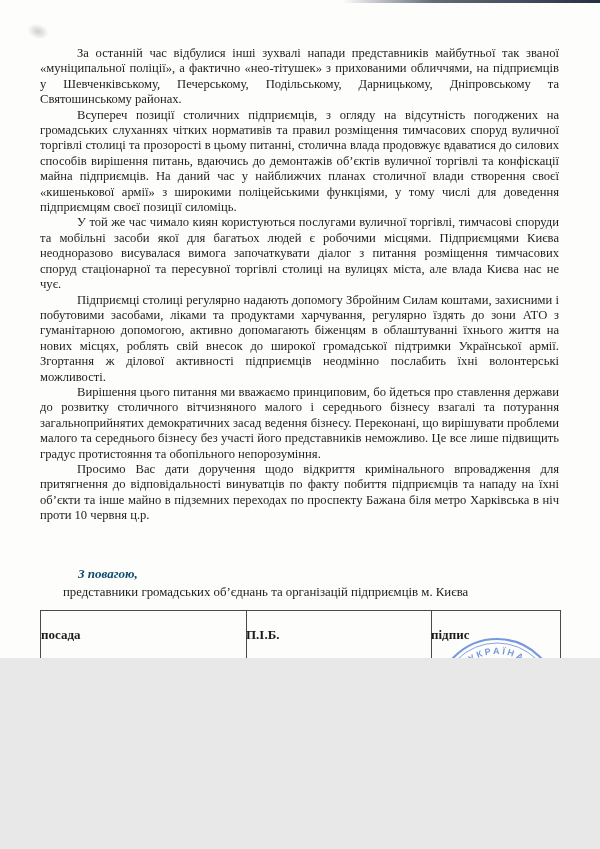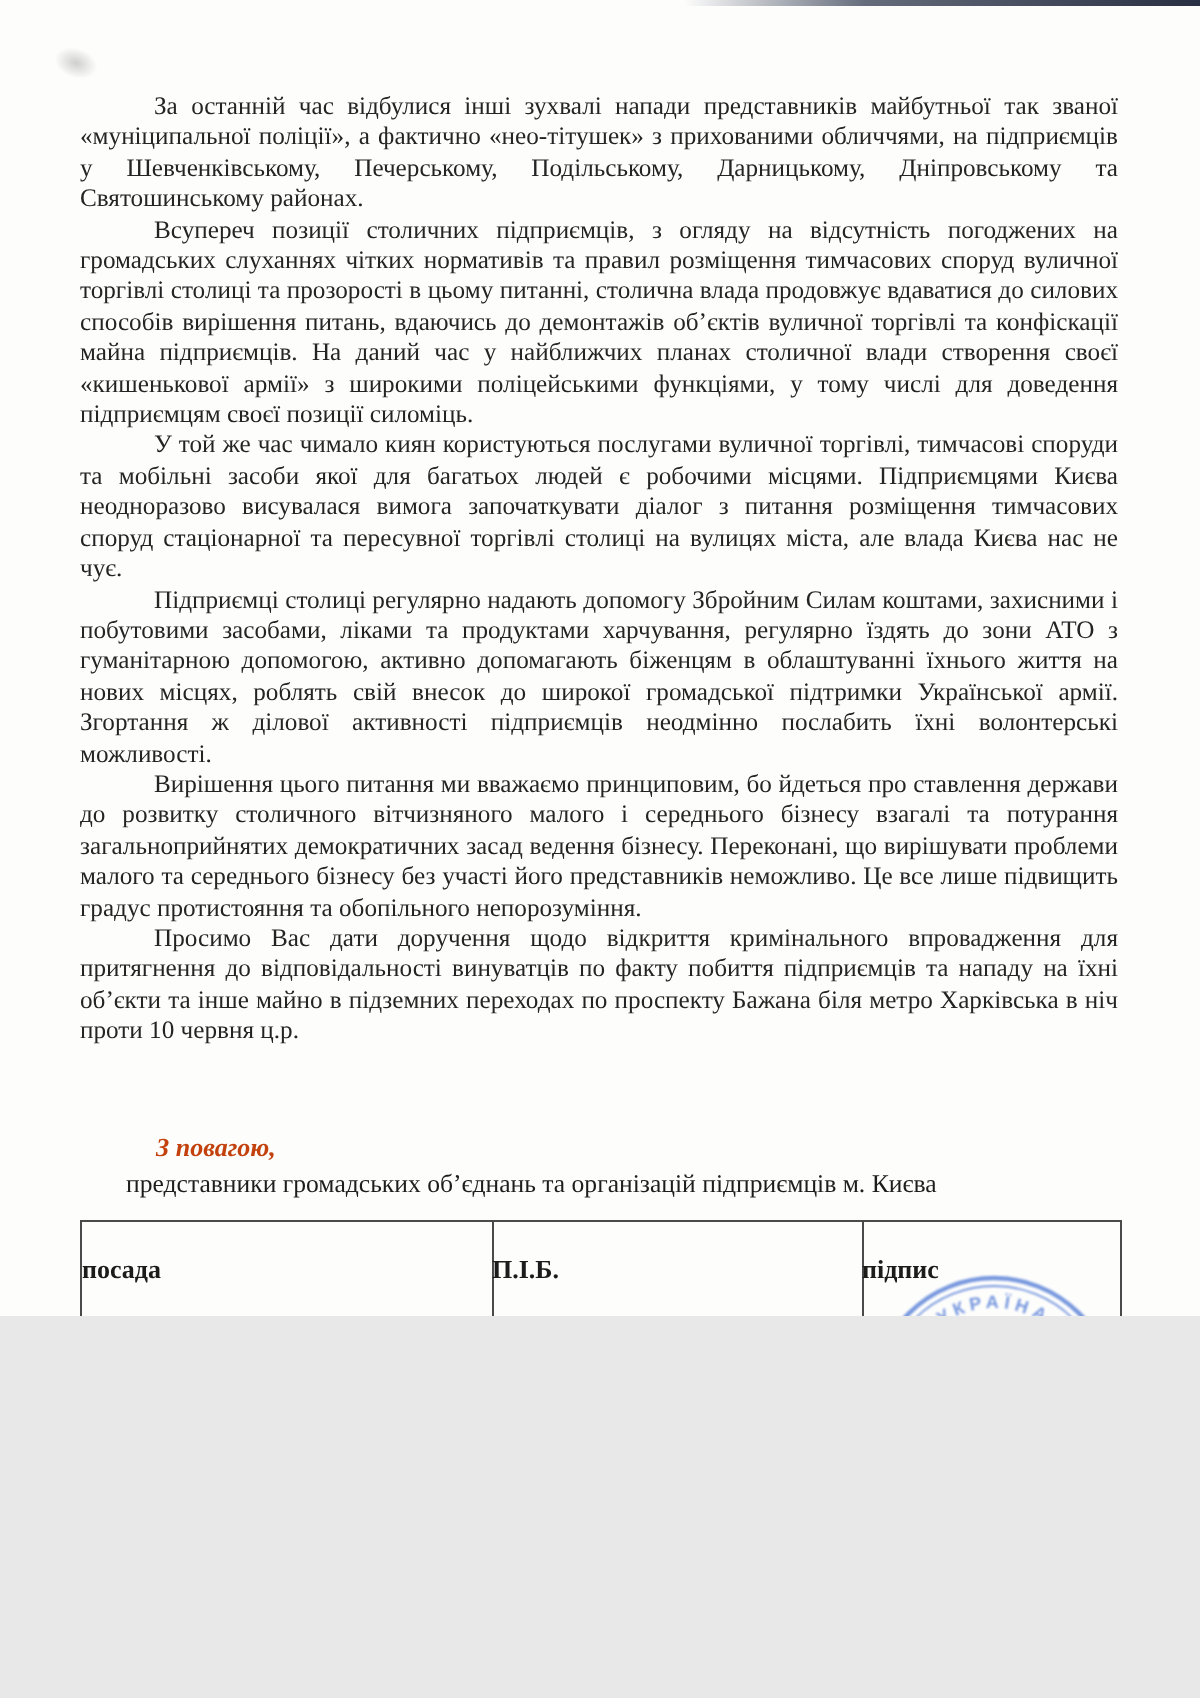--- a/index.html
+++ b/index.html
@@ -13,21 +13,21 @@
     background:linear-gradient(90deg,rgba(70,80,100,0) 0%,rgba(50,60,80,.75) 35%,rgba(28,36,56,.95) 100%);}
   .smudge{position:absolute;left:27px;top:24px;width:22px;height:15px;border-radius:50%;
     background:radial-gradient(ellipse at center,rgba(120,120,120,.35),rgba(120,120,120,0) 70%);
     transform:rotate(18deg);}
   .edge-bottom{position:absolute;left:0;top:843px;width:252px;height:2px;
     background:linear-gradient(90deg,rgba(90,95,100,.9),rgba(120,125,130,.75) 60%,rgba(140,145,150,0));}
   
   .body-text{position:absolute;left:40px;top:46px;width:519px;
     font-size:12.6px;line-height:15.4px;text-align:justify;color:#242424;}
   .body-text p{margin:0;text-indent:37px;}
-  .closing{position:absolute;left:78px;top:566px;font-size:13px;font-weight:bold;font-style:italic;color:#c2410c;}
+  .closing{position:absolute;left:78px;top:566px;font-size:13px;font-weight:bold;font-style:italic;color:#0c4a6e;}
   .signatories{position:absolute;left:63px;top:585px;font-size:12.8px;font-weight:normal;color:#1d1d1d;}
   
   .sig-table{position:absolute;left:40px;top:610px;width:519px;height:173px;
     border:1px solid #4a4a4a;}
   .col-line{position:absolute;top:0;bottom:0;width:1px;background:#4a4a4a;}
   .row-line{position:absolute;left:0;right:0;height:1px;background:#4a4a4a;}
   .th{position:absolute;top:16px;font-size:13px;font-weight:bold;color:#1c1c1c;}
   
   .hand{position:absolute;font-family:"Liberation Serif","DejaVu Serif",serif;
     font-style:italic;color:#4c55b5;font-size:17px;white-space:nowrap;

